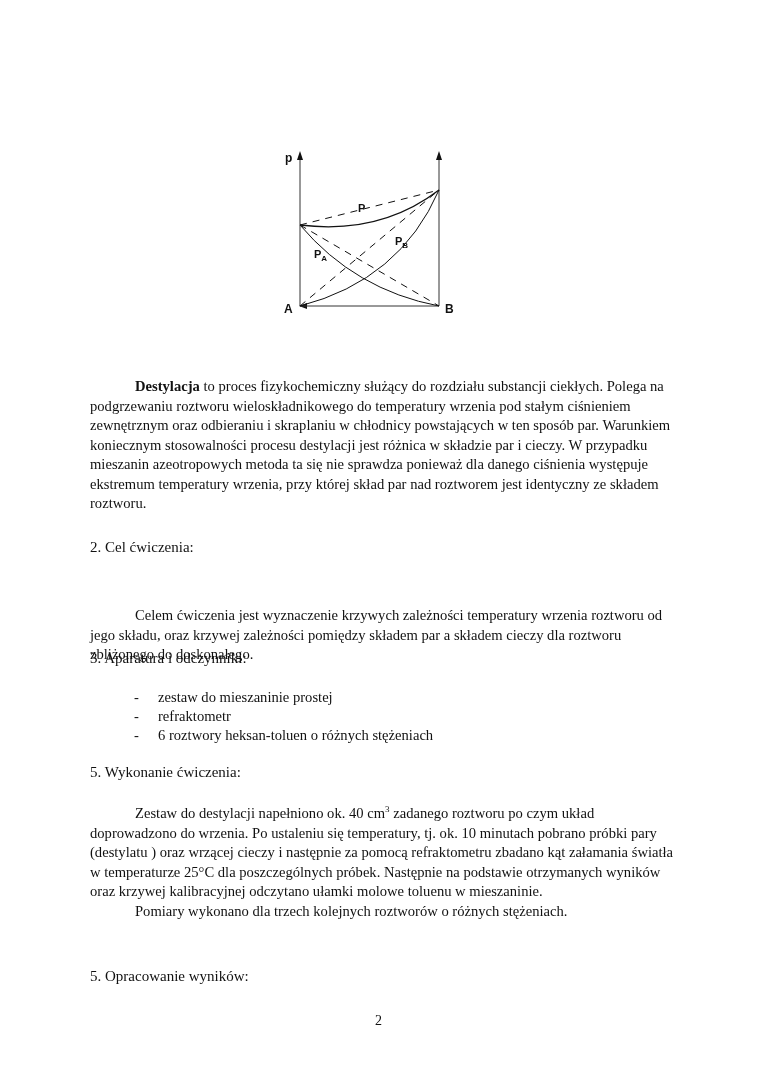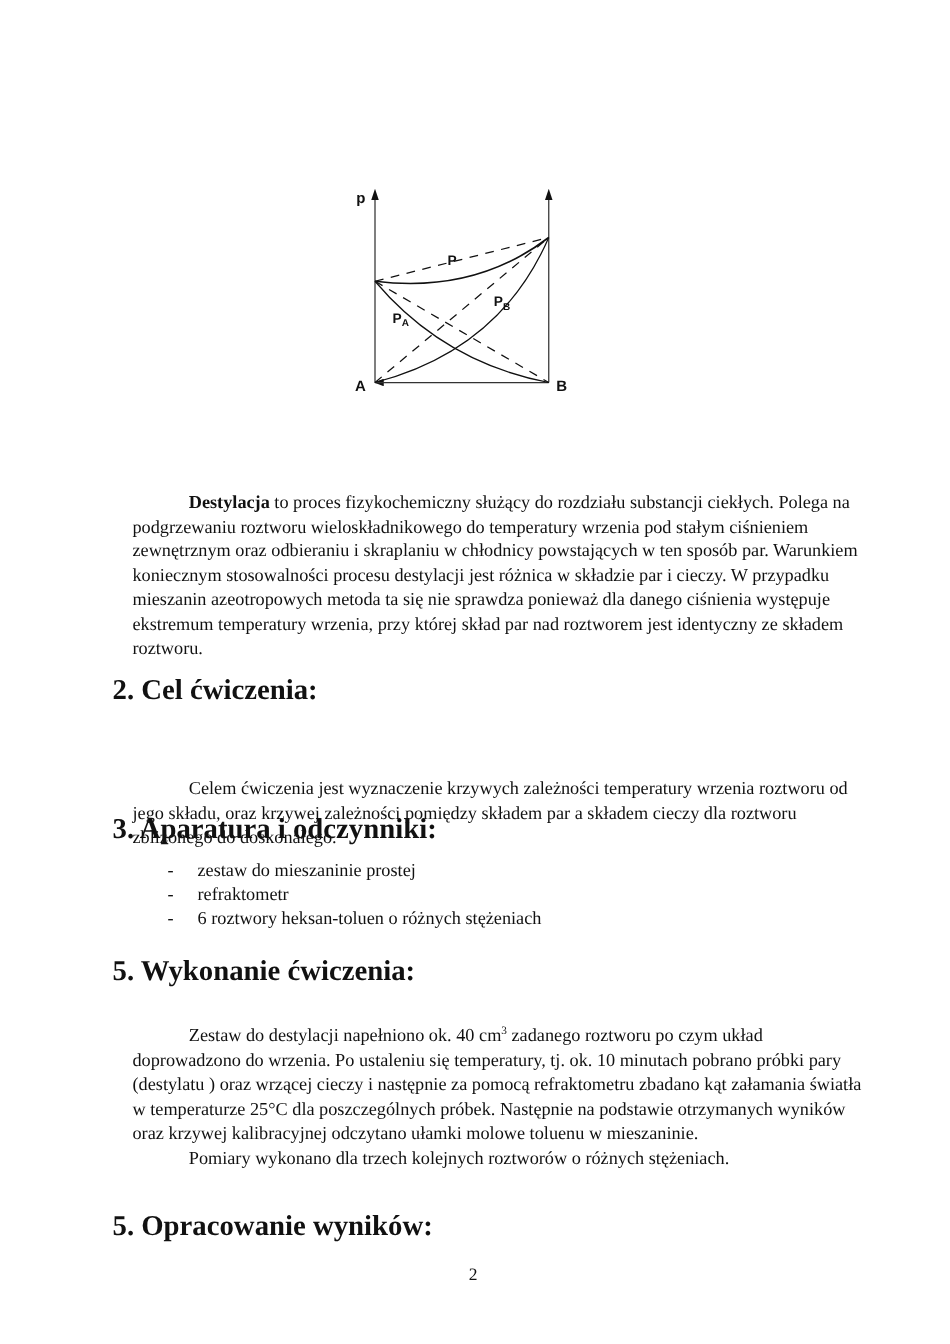--- a/index.html
+++ b/index.html
@@ -1,23 +1,23 @@
 <!DOCTYPE html>
 <html><head>
 <meta charset="utf-8">
 <style>
   html, body { margin:0; padding:0; background:#fff; }
   body { width:760px; height:1075px; position:relative; overflow:hidden;
          font-family:"Liberation Serif", serif; color:#111; }
   .diagram { position:absolute; left:270px; top:140px; width:200px; height:180px; }
   .diagram svg { width:200px; height:180px; }
   .diagram text { font-family:"Liberation Sans", sans-serif; font-weight:bold; fill:#111; }
-  .para { position:absolute; left:90px; width:590px; font-size:14.6px; line-height:19.5px; margin:16px; }
+  .para { position:absolute; left:90px; width:590px; font-size:14.6px; line-height:19.5px; margin:0; }
   .para .ind { display:inline-block; width:45px; }
-  .h2 { position:absolute; left:90px; font-size:23px; font-weight:bold; margin:0; }
+  .h2 { position:absolute; left:90px; font-size:15px; font-weight:normal; margin:0; }
   .list { position:absolute; left:134px; margin:0; padding:0; list-style:none; font-size:14.6px; line-height:19px; }
   .list li { display:flex; }
   .list .dash { width:24px; }
   .pnum { position:absolute; left:375px; top:1013px; font-size:14px; }
   sup { font-size:9px; line-height:0; }
 </style>
 </head>
 <body>
 
 <div class="diagram">

